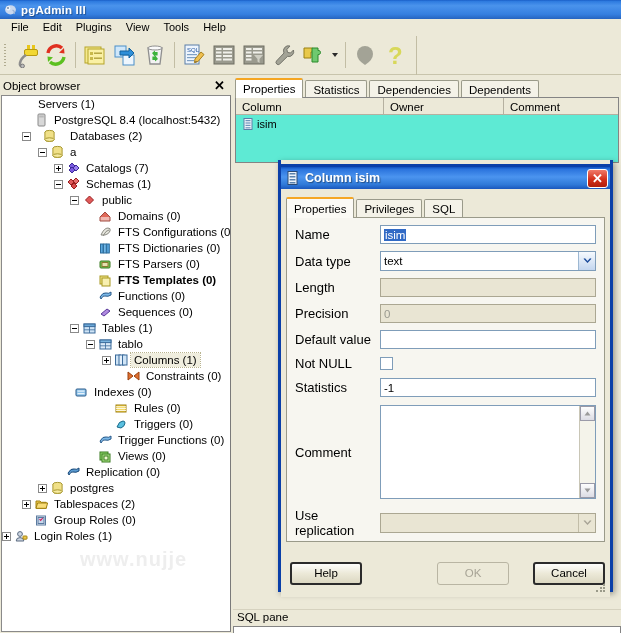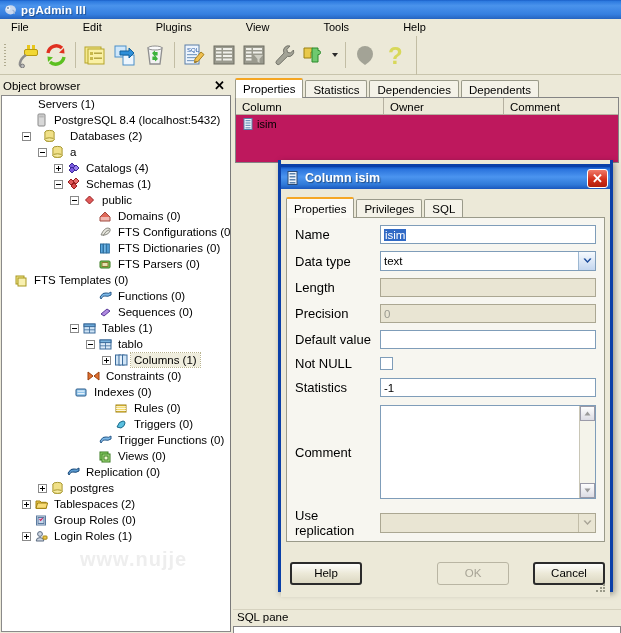--- a/index.html
+++ b/index.html
@@ -30,21 +30,20 @@
     text-shadow: 1px 1px 1px rgba(0,0,0,0.35);
     letter-spacing: 0.2px;
   }
 
   
   .menubar {
     position: absolute; left: 0; top: 19px; width: 621px; height: 17px;
     background: #ece9d8;
     display: flex; align-items: center; padding-left: 4px;
     border-bottom: 1px solid #ece9d8;
-    gap: 40px;
   }
   .menubar .mi {
     padding: 1px 7px; font-size: 11px; color: #000; cursor: default;
     white-space: nowrap;
   }
 
   
   .toolbar {
     position: absolute; left: 0; top: 36px; width: 621px; height: 39px;
     background: #ece9d8;
@@ -125,21 +124,21 @@
     border-radius: 2px 2px 0 0; cursor: default;
   }
   .tab.active {
     background: #ffffff; height: 20px;
     border-top: 2px solid #f5a623;
     font-weight: normal;
     position: relative; z-index: 3;
   }
   .grid {
     position: absolute; left: 2px; top: 21px; width: 384px; height: 66px;
-    background: #be185d; border: 1px solid #848484;
+    background: #5eead4; border: 1px solid #848484;
   }
   .grid-head { display: flex; height: 17px; background: #ece9d8; border-bottom: 1px solid #b5b0a0; }
   .gh {
     font-size: 11.5px; padding: 1px 0 0 6px; border-right: 1px solid #b5b0a0;
     display: flex; align-items: center; overflow: hidden;
   }
   .grid-row { display: flex; align-items: center; height: 17px; padding-left: 5px; }
   .grid-row .ticon { width: 14px; }
   .hscroll {
     position: absolute; left: 2px; top: 555px; width: 384px; height: 16px;
@@ -491,21 +490,21 @@
         </div>
         <div class="trow" style="padding-left: 52px;">
           <span class="exp plus"></span>
           <span class="ticon">
             <svg width="15" height="14" viewBox="0 0 15 14">
               <path d="M3 5 l3 -3 l3 3 l-3 3 z" fill="#7a5ae0" stroke="#3c2a9a"></path>
               <path d="M7 7 l3 -3 l3 3 l-3 3 z" fill="#9a7ff0" stroke="#3c2a9a"></path>
               <path d="M3 9 l3 -3 l3 3 l-3 3 z" fill="#7a5ae0" stroke="#3c2a9a"></path>
             </svg>
           </span>
-          <span class="tlabel">Catalogs (4)</span>
+          <span class="tlabel">Catalogs (7)</span>
         </div>
         <div class="trow" style="padding-left: 52px;">
           <span class="exp"></span>
           <span class="ticon">
             <svg width="15" height="14" viewBox="0 0 15 14">
               <path d="M2 5 l3 -3 l3 3 l-3 3 z" fill="#e05a5a" stroke="#9a2020"></path>
               <path d="M7 4 l3 -3 l3 3 l-3 3 z" fill="#e87070" stroke="#9a2020"></path>
               <path d="M5 9 l3 -3 l3 3 l-3 3 z" fill="#d84a4a" stroke="#9a2020"></path>
             </svg>
           </span>
@@ -554,21 +553,21 @@
         <div class="trow" style="padding-left: 84px;">
           <span class="expspace"></span>
           <span class="ticon">
             <svg width="15" height="14" viewBox="0 0 15 14">
               <rect x="2" y="4" width="10" height="7" rx="1" fill="#7ac85a" stroke="#3a7a20"></rect>
               <rect x="4" y="5.5" width="6" height="4" fill="#e8e0b0" stroke="#8a7a30"></rect>
             </svg>
           </span>
           <span class="tlabel">FTS Parsers (0)</span>
         </div>
-        <div class="trow" style="">
+        <div class="trow" style="padding-left: 84px; font-weight: bold;">
           <span class="expspace"></span>
           <span class="ticon">
             <svg width="15" height="14" viewBox="0 0 15 14">
               <rect x="2" y="3" width="8" height="8" fill="#f2e68a" stroke="#a89820"></rect>
               <rect x="4" y="5" width="8" height="8" fill="#f8f0b0" stroke="#a89820"></rect>
             </svg>
           </span>
           <span class="tlabel">FTS Templates (0)</span>
         </div>
         <div class="trow" style="padding-left: 84px;">
@@ -615,21 +614,21 @@
           <span class="exp plus"></span>
           <span class="ticon">
             <svg width="15" height="14" viewBox="0 0 15 14">
               <rect x="1.5" y="2" width="5" height="10" fill="#cfe4f6" stroke="#3a6a9a"></rect>
               <rect x="5" y="2" width="5" height="10" fill="#e4f0fb" stroke="#3a6a9a"></rect>
               <rect x="8.5" y="2" width="4.5" height="10" fill="#cfe4f6" stroke="#3a6a9a"></rect>
             </svg>
           </span>
           <span class="tlabel sel">Columns (1)</span>
         </div>
-        <div class="trow" style="padding-left: 72px;">
+        <div class="trow" style="padding-left: 112px;">
           <span class="expspace"></span>
           <span class="ticon">
             <svg width="15" height="14" viewBox="0 0 15 14">
               <path d="M2 3 l5 4 l-5 4 z" fill="#e07030" stroke="#9a4010"></path>
               <path d="M13 3 l-5 4 l5 4 z" fill="#e07030" stroke="#9a4010"></path>
             </svg>
           </span>
           <span class="tlabel">Constraints (0)</span>
         </div>
         <div class="trow" style="padding-left: 60px;">
@@ -716,21 +715,21 @@
           <span class="expspace"></span>
           <span class="ticon">
             <svg width="15" height="14" viewBox="0 0 15 14">
               <rect x="2.5" y="3" width="9" height="9" fill="#e8eef6" stroke="#5a7aa0"></rect>
               <rect x="4" y="4.5" width="6" height="6" fill="#c8d8ec" stroke="#5a7aa0"></rect>
               <path d="M5.5 6 l1.2 1.4 l2 -2.4" stroke="#d01a5a" stroke-width="1.1" fill="none"></path>
             </svg>
           </span>
           <span class="tlabel">Group Roles (0)</span>
         </div>
-        <div class="trow" style="padding-left: 20px;">
+        <div class="trow" style="">
           <span class="exp plus"></span>
           <span class="ticon">
             <svg width="15" height="14" viewBox="0 0 15 14">
               <circle cx="6" cy="5" r="2.4" fill="#cfd8e4" stroke="#5a6a80"></circle>
               <path d="M2.2 12 q0 -3.4 3.8 -3.4 q3.8 0 3.8 3.4 z" fill="#cfd8e4" stroke="#5a6a80"></path>
               <rect x="9" y="7" width="4" height="3.2" rx="0.6" fill="#f0c84a" stroke="#a08010"></rect>
             </svg>
           </span>
           <span class="tlabel">Login Roles (1)</span>
         </div>

